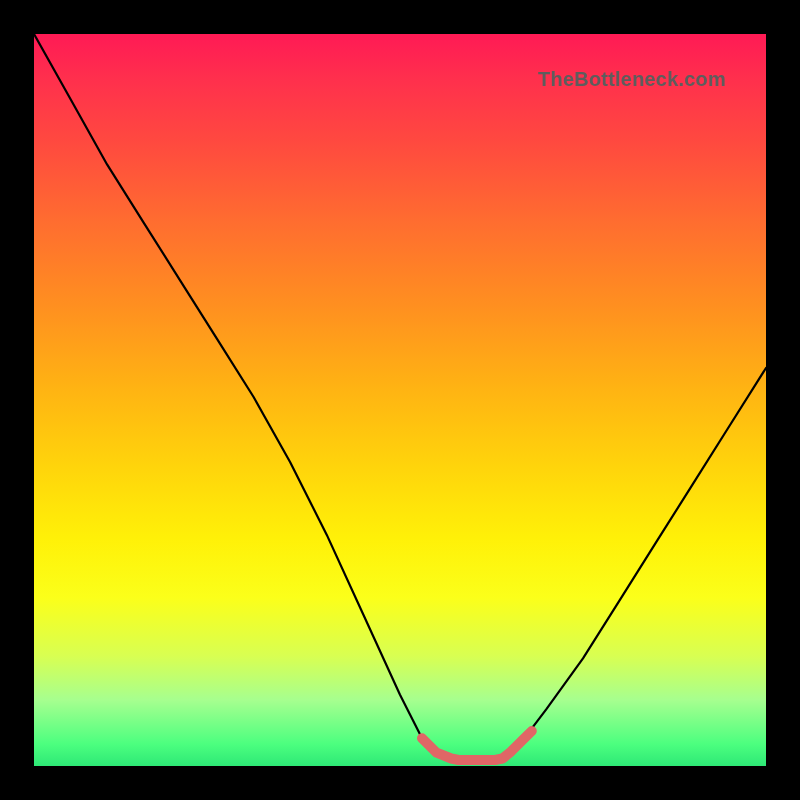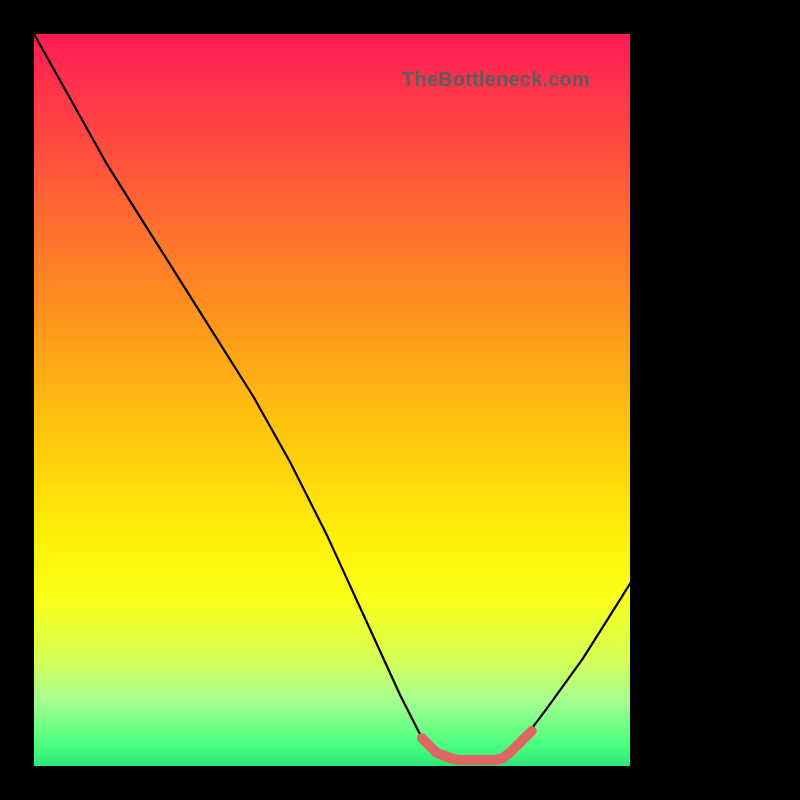--- a/index.html
+++ b/index.html
@@ -16,21 +16,21 @@
     top: 0;
     left: 0;
     width: 800px;
     height: 800px;
     background: #000;
   }
   .plot {
     position: absolute;
     top: 34px;
     left: 34px;
-    width: 596px;
+    width: 732px;
     height: 732px;
     overflow: hidden;
   }
   .gradient {
     position: absolute;
     inset: 0;
     background: linear-gradient(
       to bottom,
       #ff1a55 0%,
       #ff2f4d 6%,

